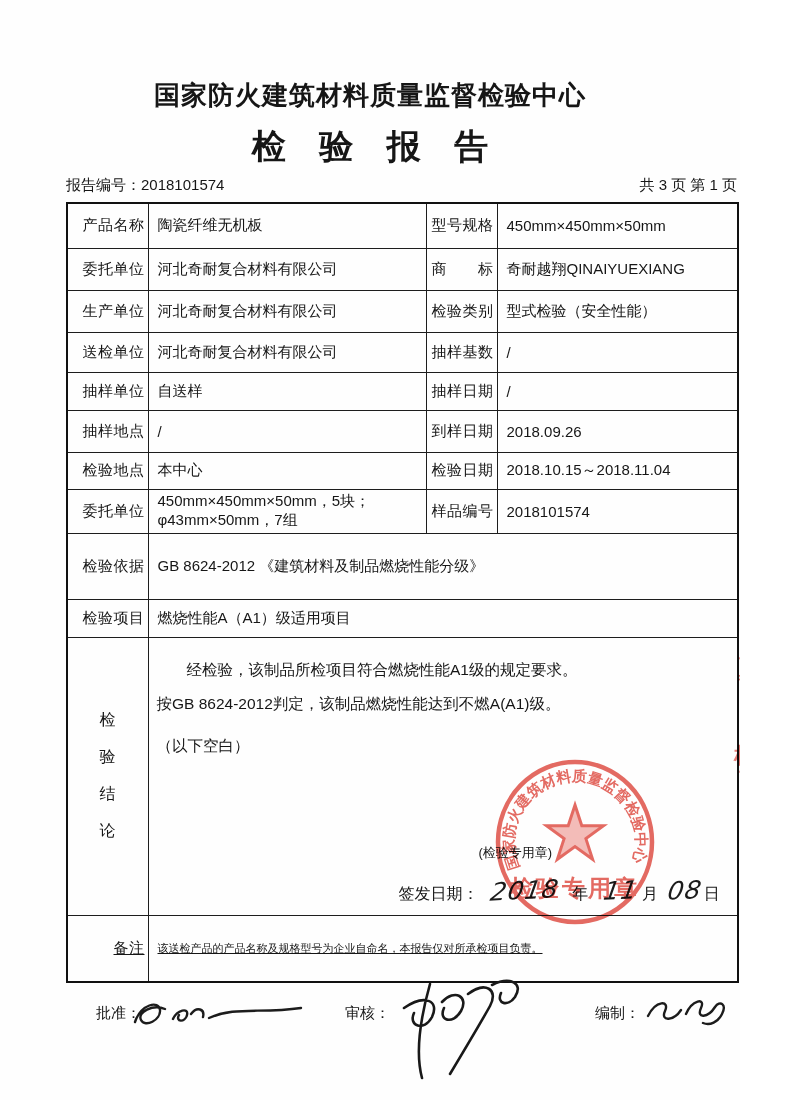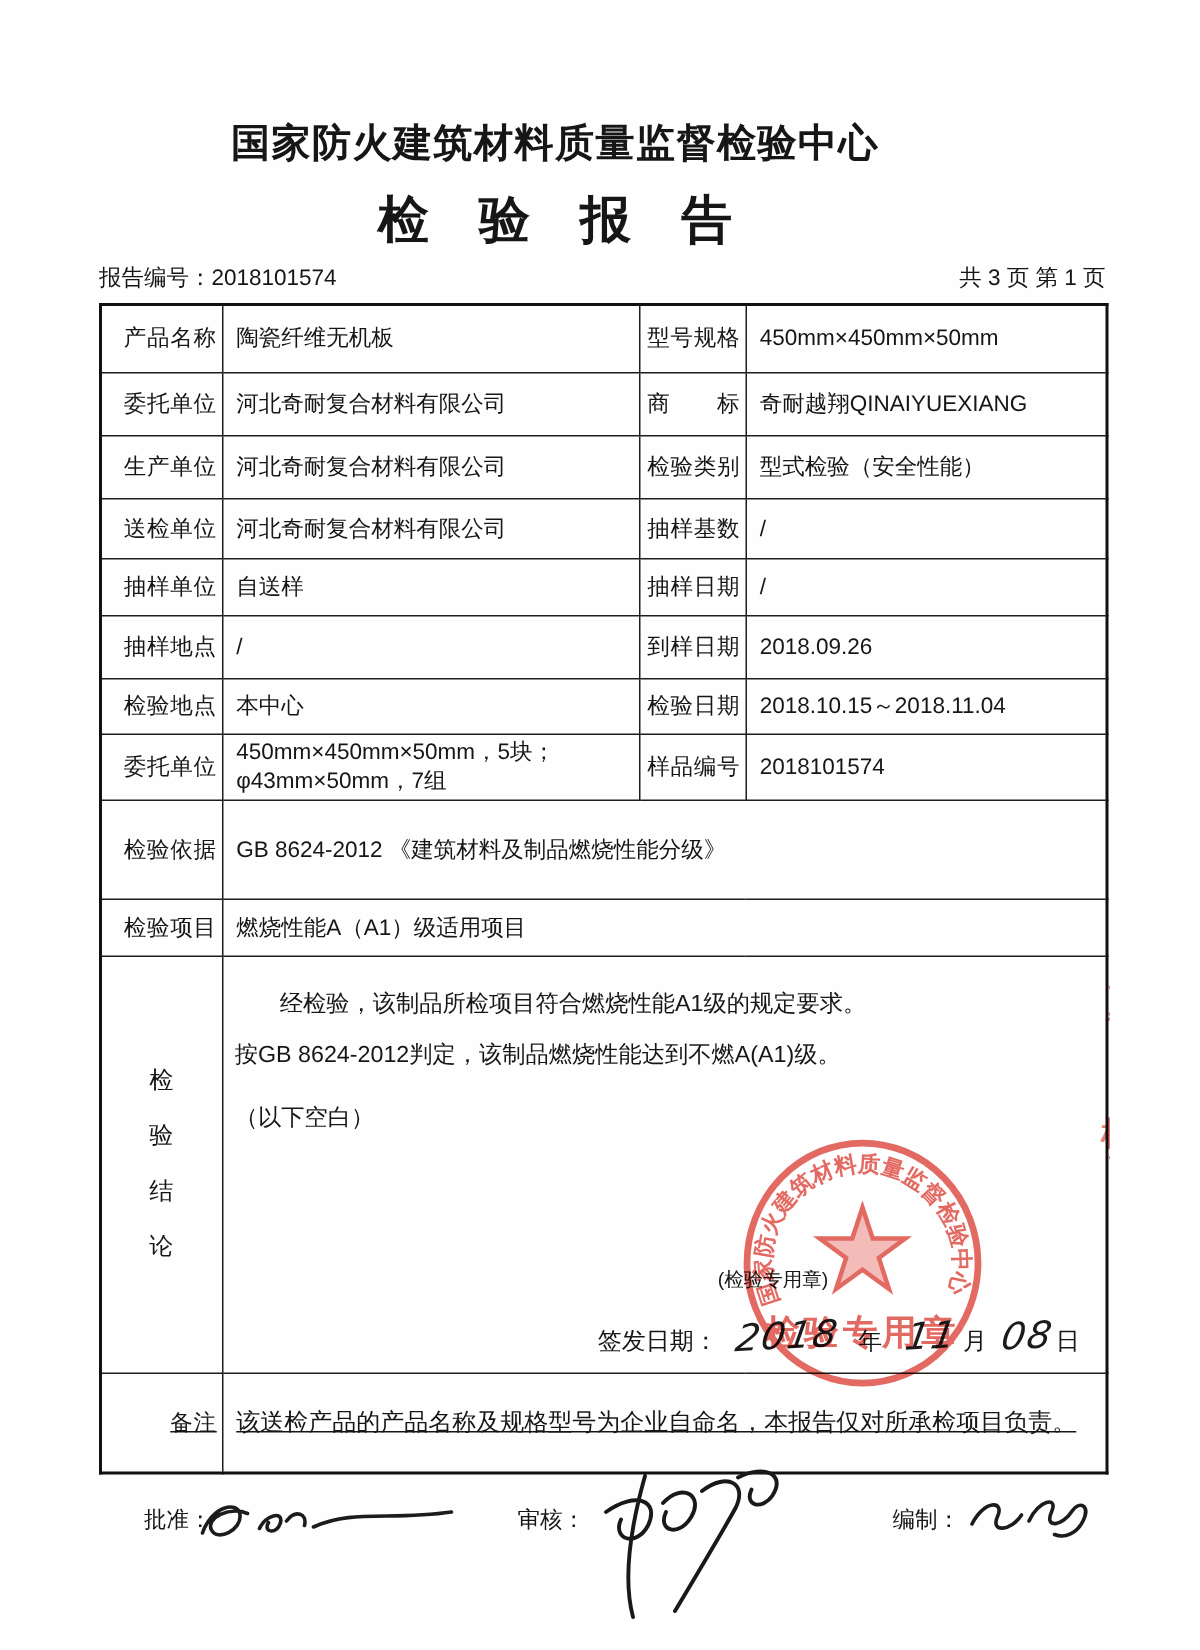--- a/index.html
+++ b/index.html
@@ -30,21 +30,21 @@
   .concl-body{padding:20px 10px 0 8px;font-size:15.5px;line-height:1.35;}
   .c-line1{text-indent:30px;}
   .c-line2{margin-top:14px;}
   .c-line3{margin-top:21px;}
   .seal-note{position:absolute;left:330px;top:206px;font-size:13px;z-index:2;}
   .sign-date{position:absolute;left:250px;top:238px;font-size:16px;z-index:2;
     display:flex;align-items:baseline;}
   .hand{font-family:"DejaVu Sans",sans-serif;font-style:italic;font-size:25px;
     transform:skewX(-12deg) rotate(-3deg);color:#1b1b1b;letter-spacing:1px;}
   .hy{margin:0 14px 0 12px;} .hm{margin:0 4px 0 16px;} .hd{margin:0 2px 0 10px;}
-  .remark-val{padding-left:10px;font-size:16px;}
+  .remark-val{padding-left:10px;font-size:11px;}
   .footer-sigs{position:absolute;top:1004px;left:0;width:800px;font-size:15px;}
   .sig-label{position:absolute;font-weight:500;}
   .sig-approve{left:82px;top:0;margin-left:14px;} .sig-review{left:345px;top:0;} .sig-prepare{left:595px;top:0;}
   .sig-svg{position:absolute;}
   .svg-approve{left:125px;top:-12px;} .svg-review{left:392px;top:-30px;} .svg-prepare{left:640px;top:-14px;}
   .stamp-main{position:absolute;left:478px;top:750px;z-index:6;opacity:0.78;
     mix-blend-mode:multiply;pointer-events:none;}
   .stamp-edge{position:absolute;left:726px;top:618px;z-index:6;opacity:0.68;
     mix-blend-mode:multiply;pointer-events:none;}
   .stamp-text{font-weight:bold;}

